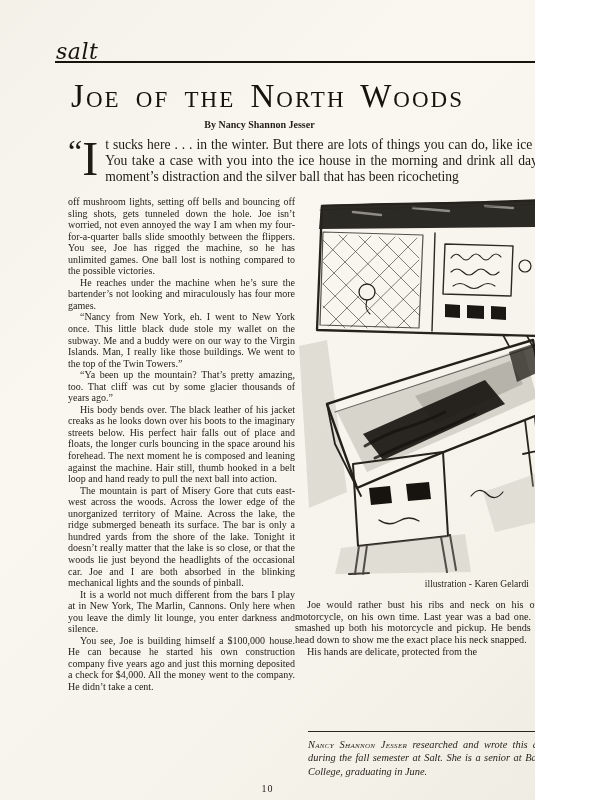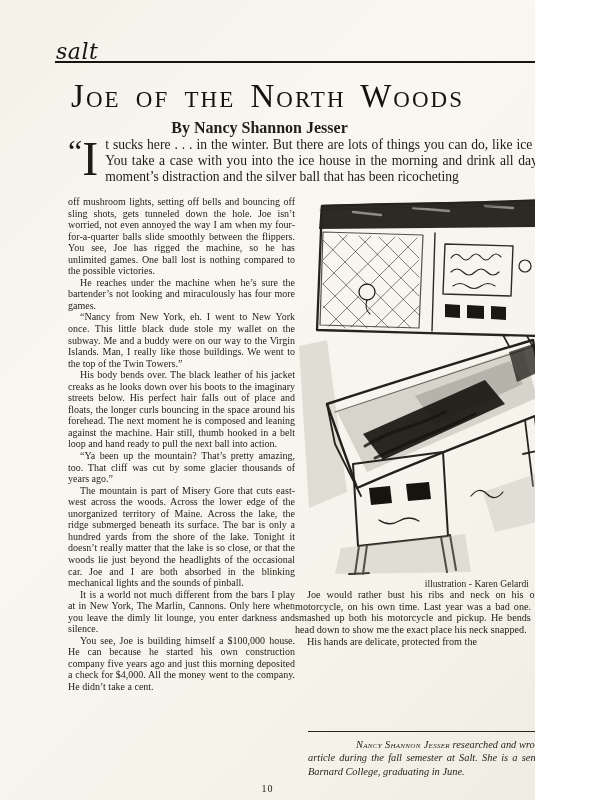--- a/index.html
+++ b/index.html
@@ -29,21 +29,21 @@
     position: absolute; top: 78px; left: 0; right: 0;
     text-align: center;
     font-variant: small-caps;
     font-weight: normal;
     font-size: 33px; letter-spacing: 2px; word-spacing: 5px;
     color: #16120c;
   }
 
   .byline {
     position: absolute; top: 119px; left: 0; right: 16px;
-    text-align: center; font-weight: bold; font-size: 16px; color: #221e17;
+    text-align: center; font-weight: bold; font-size: 10px; color: #221e17;
   }
 
   .lede {
     position: absolute; top: 137px; left: 68px; width: 492px;
     font-size: 13.6px; line-height: 15.8px; text-align: justify; color: #1e1a14;
   }
   .dropcap {
     float: left; height: 38px; margin: 2px 7px 0 0;
     display: flex; align-items: flex-start; gap: 2px;
   }
@@ -59,34 +59,34 @@
 
   .col-left p {
     font-size: 10px; line-height: 11.55px; text-align: justify;
     text-indent: 12px; color: #201c15;
   }
   .col-left p:first-child { text-indent: 0; }
 
   .illo { width: 252px; height: 380px; position: relative; }
   .caption {
     font-size: 9.6px; text-align: right; padding-right: 18px;
-    margin-top: 2px; color: #2a251d;
+    margin-top: 2px; margin-bottom: 10px; color: #2a251d;
   }
   .right-text p {
     font-size: 10.2px; line-height: 11.7px; text-align: justify;
     text-indent: 12px; color: #201c15;
   }
 
   .bio {
     position: absolute; left: 308px; top: 731px; width: 252px;
     border-top: 1.3px solid #2a251d; padding-top: 6px;
     font-style: italic; font-size: 10.4px; line-height: 13.4px;
     text-align: justify; color: #221e17;
   }
-  .bio-name { font-variant: small-caps; letter-spacing: 0.3px; margin-left: 48px; }
+  .bio-name { font-variant: small-caps; letter-spacing: 0.3px; }
 
   .margin-mark {
     position: absolute; left: 575px; top: 637px; width: 1.5px; height: 99px;
     background: #3a352c;
   }
 
   .page-number {
     position: absolute; top: 783px; left: 0; right: 0;
     text-align: center; font-size: 10px; letter-spacing: 1px; color: #221e17;
   }
@@ -108,22 +108,22 @@
         <span class="dc-quote">“</span>
         <span class="dc-letter">I</span>
       </span><span>t sucks here . . . in the winter. But there are lots of things you can do, like ice fish. You take a case with you into the ice house in the morning and drink all day.” A moment’s distraction and the silver ball that has been ricocheting</span></div>
 
   <div class="columns">
 
     <div class="col col-left">
         <p>off mushroom lights, setting off bells and bouncing off sling shots, gets tunneled down the hole. Joe isn’t worried, not even annoyed the way I am when my four-for-a-quarter balls slide smoothly between the flippers. You see, Joe has rigged the machine, so he has unlimited games. One ball lost is nothing compared to the possible victories.</p>
         <p>He reaches under the machine when he’s sure the bartender’s not looking and miraculously has four more games.</p>
         <p>“Nancy from New York, eh. I went to New York once. This little black dude stole my wallet on the subway. Me and a buddy were on our way to the Virgin Islands. Man, I really like those buildings. We went to the top of the Twin Towers.”</p>
+        <p>“Ya been up the mountain? That’s pretty amazing, too. That cliff was cut by some glacier thousands of years ago.”</p>
         <p>His body bends over. The black leather of his jacket creaks as he looks down over his boots to the imaginary streets below. His perfect hair falls out of place and floats, the longer curls bouncing in the space around his forehead. The next moment he is composed and leaning against the machine. Hair still, thumb hooked in a belt loop and hand ready to pull the next ball into action.</p>
-        <p>“Ya been up the mountain? That’s pretty amazing, too. That cliff was cut by some glacier thousands of years ago.”</p>
         <p>The mountain is part of Misery Gore that cuts east-west across the woods. Across the lower edge of the unorganized territory of Maine. Across the lake, the ridge submerged beneath its surface. The bar is only a hundred yards from the shore of the lake. Tonight it doesn’t really matter that the lake is so close, or that the woods lie just beyond the headlights of the occasional car. Joe and I are both absorbed in the blinking mechanical lights and the sounds of pinball.</p>
         <p>It is a world not much different from the bars I play at in New York, The Marlin, Cannons. Only here when you leave the dimly lit lounge, you enter darkness and silence.</p>
         <p>You see, Joe is building himself a $100,000 house. He can because he started his own construction company five years ago and just this morning deposited a check for $4,000. All the money went to the company. He didn’t take a cent.</p>
       </div>
 
     <div class="col col-right">
       <div class="illo">
         <svg viewBox="0 0 252 380" width="252" height="380" xmlns="http://www.w3.org/2000/svg">
           <g stroke-linecap="round" stroke-linejoin="round" fill="none">
 

